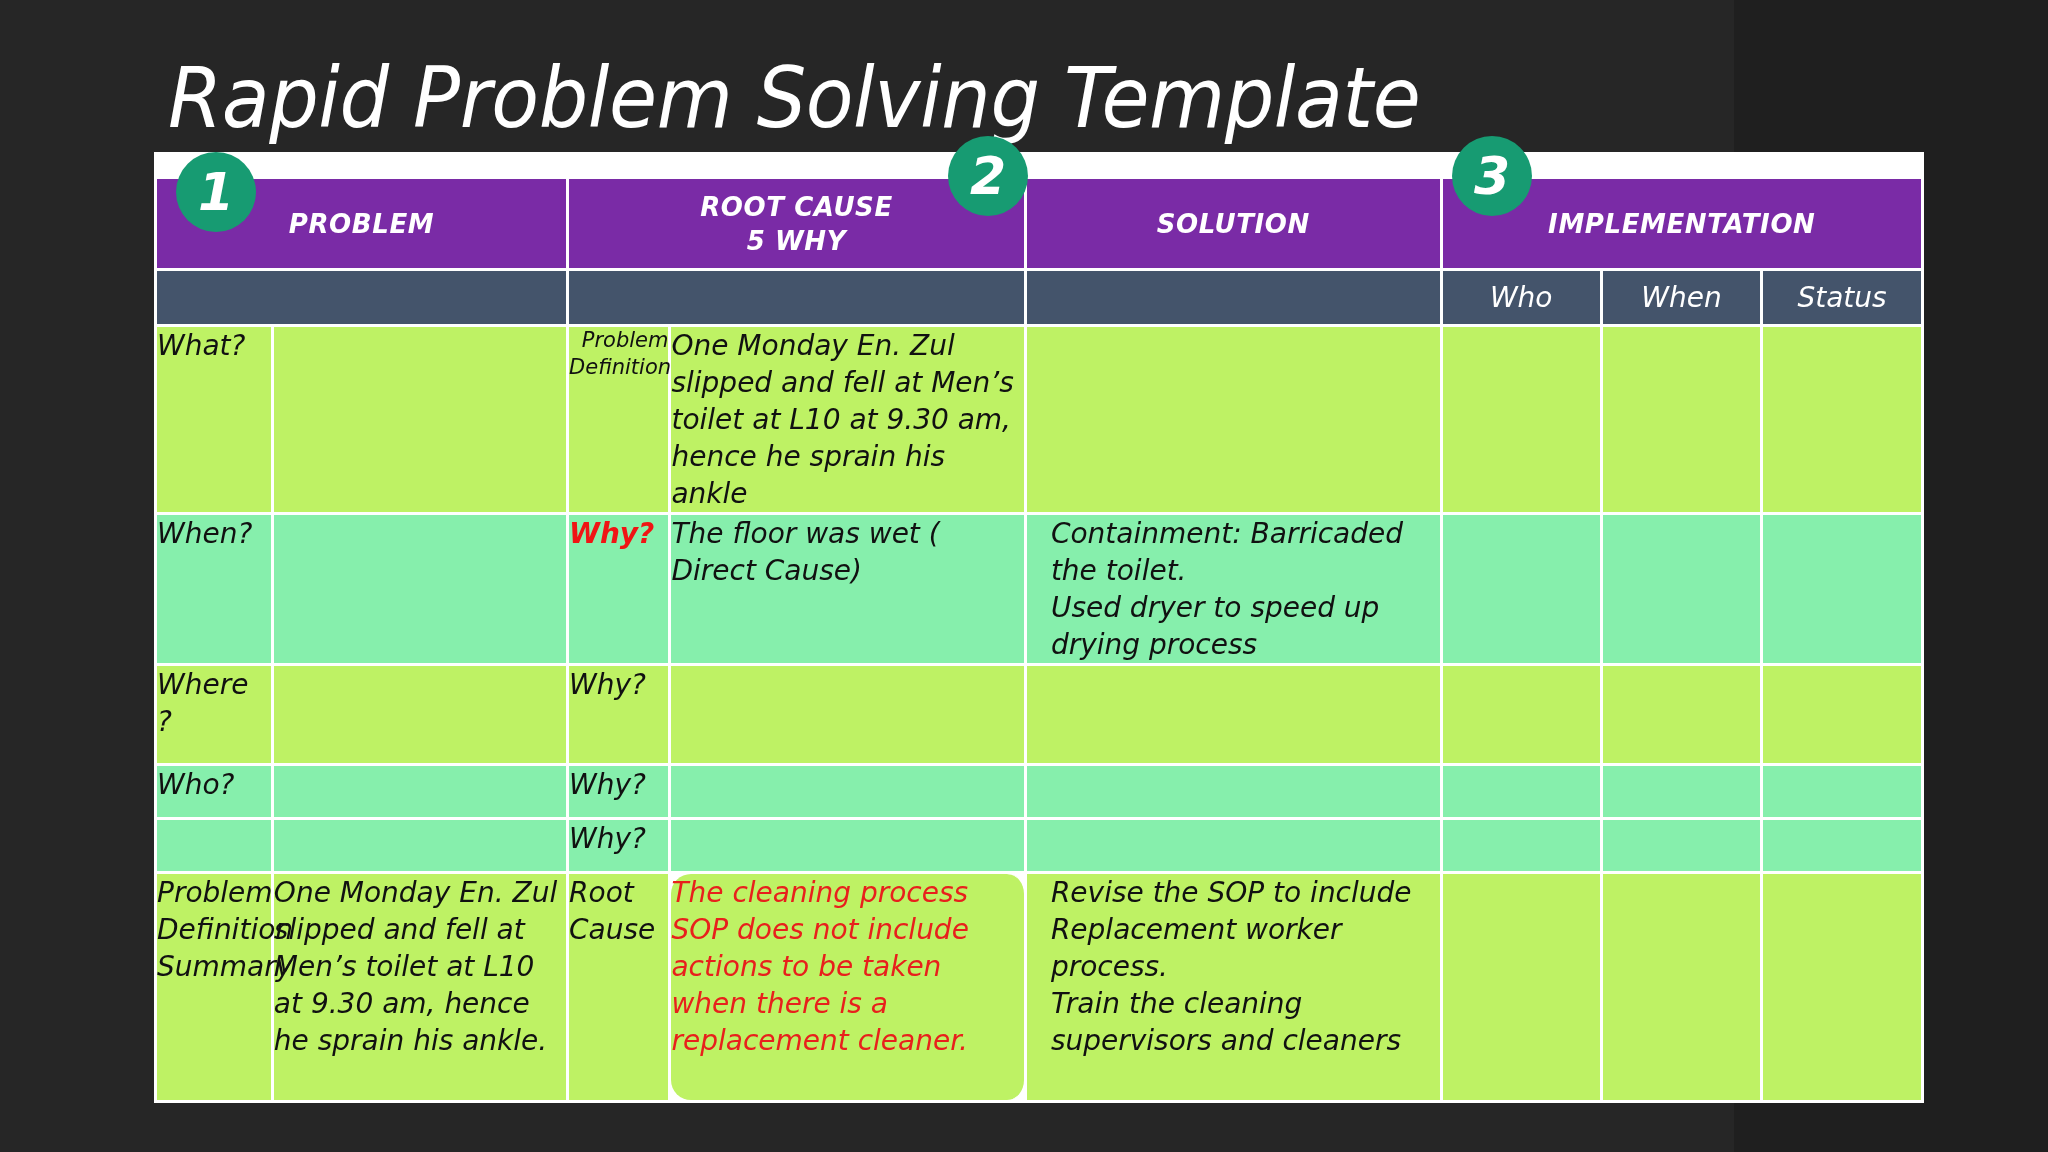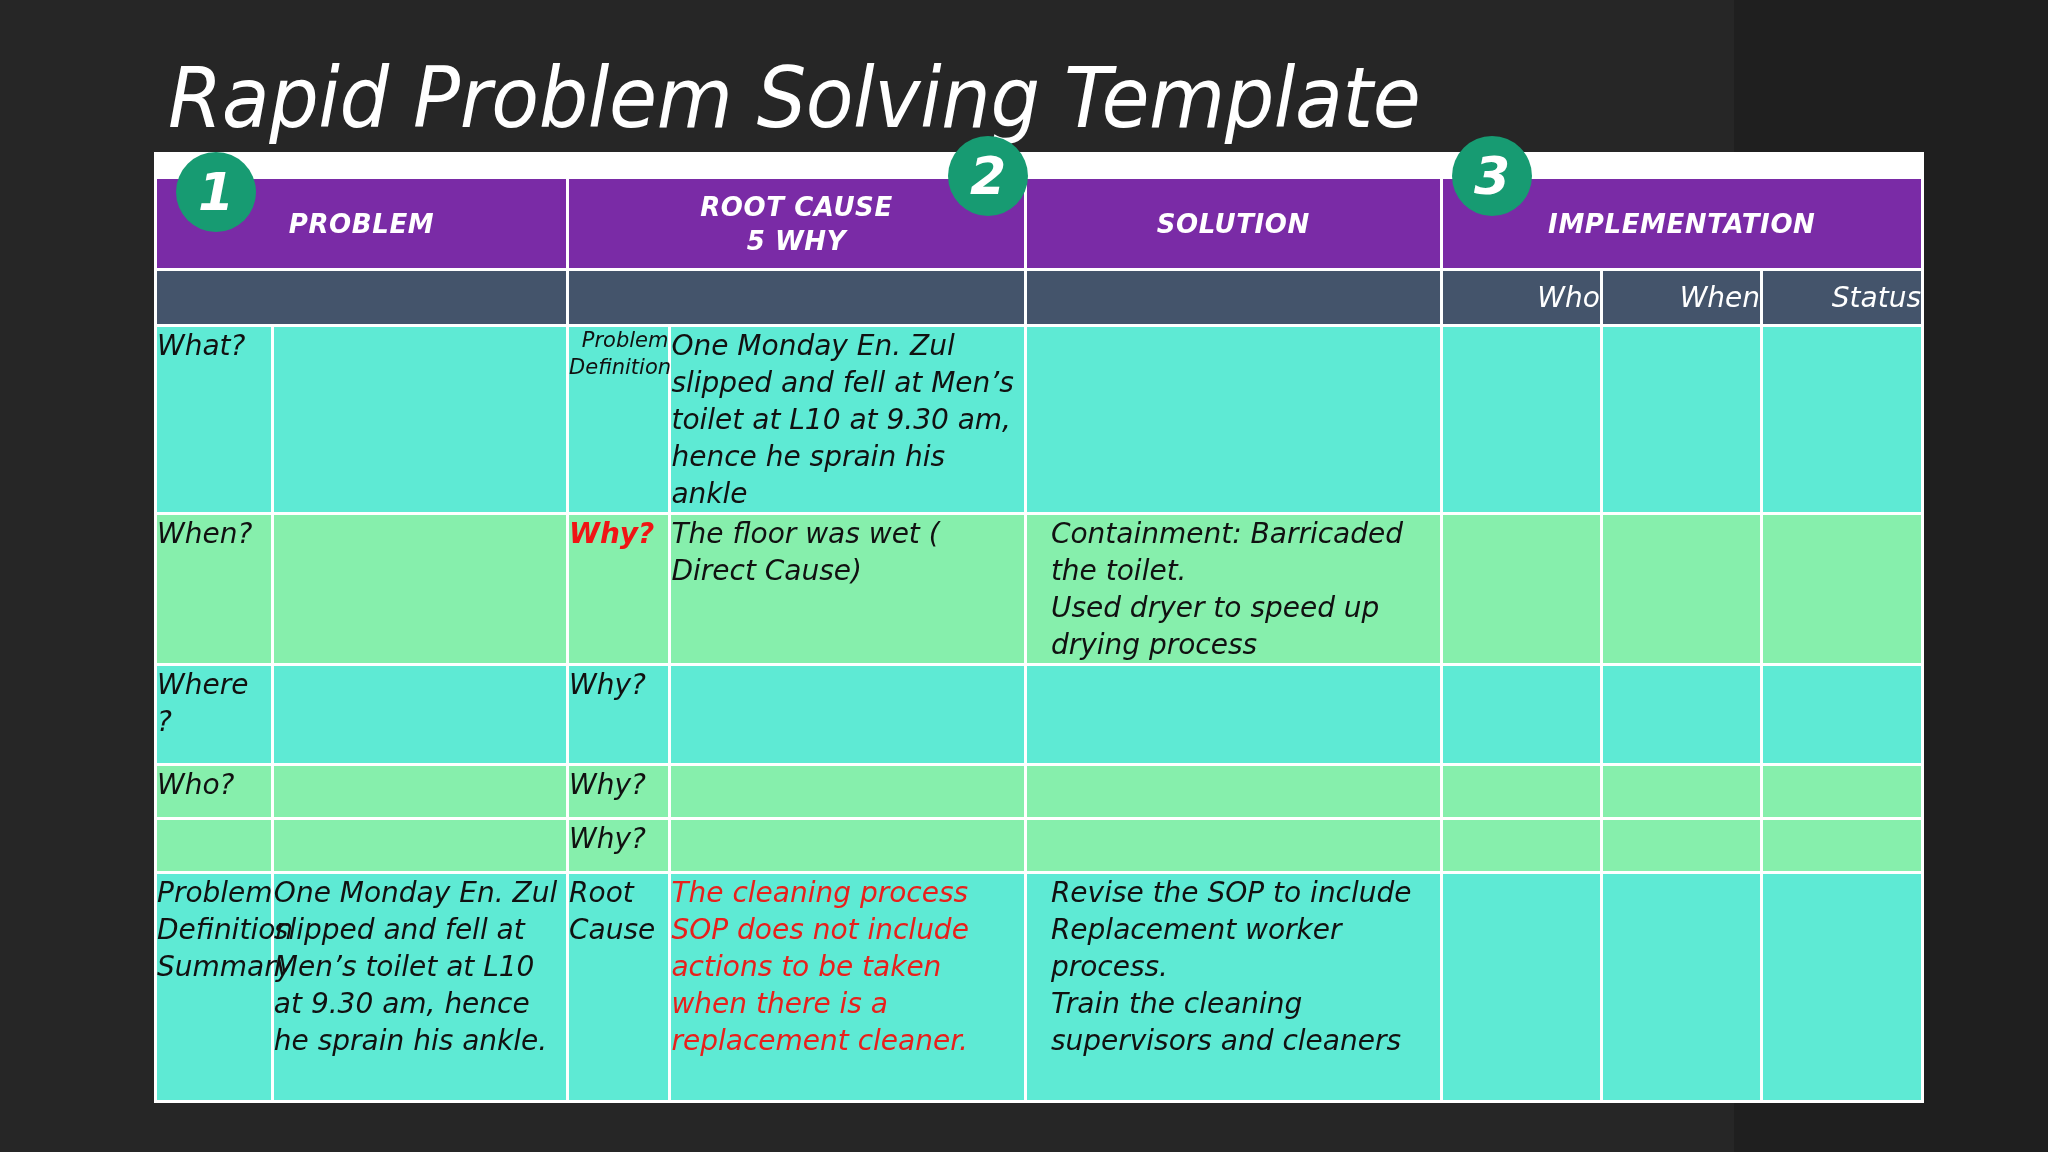--- a/index.html
+++ b/index.html
@@ -86,47 +86,48 @@
   }
   .hdr .sub { display: block; }
 
   
   .sub-band {
     background: #44546B;
     color: #ffffff;
     font-size: 28px;
     line-height: 34px;
     height: 56px;
-    text-align: right;
+    text-align: center;
     vertical-align: middle !important;
     font-weight: normal;
   }
   .sub-band.empty { text-align: left; }
 
   
   .cell {
     font-size: 28px;
     line-height: 37px;
     color: #111111;
     padding: 10px 12px 10px 14px;
-    background: #5eead4;
+    background: #bef264;
   }
   .row-alt .cell { background: #86efac; }
 
   .cell.small {
     font-size: 21px;
     line-height: 27px;
     text-align: right;
   }
   .cell.why-red {
     color: #F01414;
     font-weight: bold;
   }
   .cell.text-red {
     color: #E8201C;
+    border-radius: 20px;
   }
   .cell.pad-l { padding-left: 24px; }
 
   
   .r-what  .cell { height: 178px; }
   .r-when  .cell { height: 136px; }
   .r-where .cell { height: 100px; }
   .r-who   .cell { height: 54px; }
   .r-imp   .cell { height: 54px; }
   .r-blank .cell { height: 54px; }

